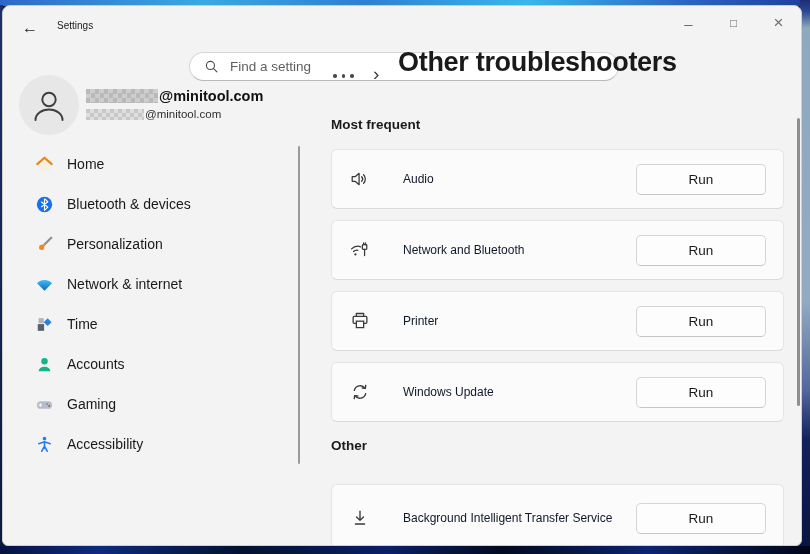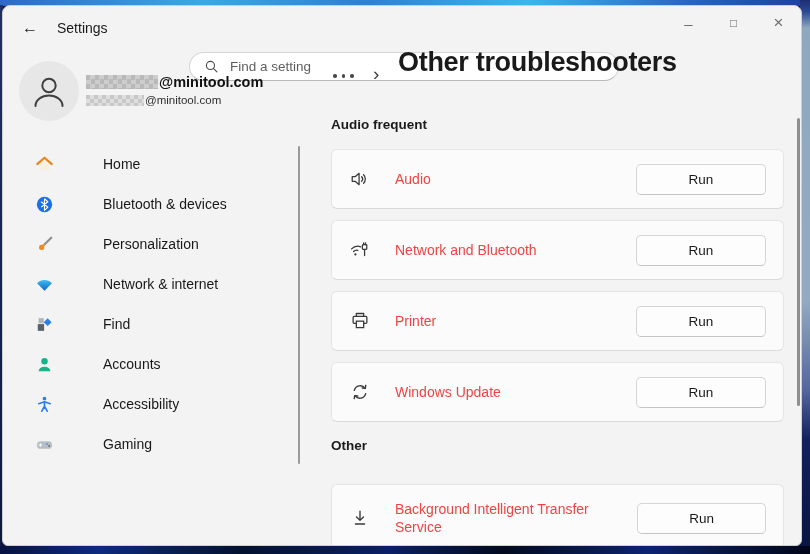--- a/index.html
+++ b/index.html
@@ -18,53 +18,53 @@
 
   
   #window { position:absolute; left:2px; top:5px; width:800px; height:541px;
             background:#f3f3f3; border-radius:8px 8px 6px 6px; overflow:hidden;
             border:1px solid #cfcfcf; }
 
   
   .back-btn { position:absolute; left:12px; top:8px; width:30px; height:27px; display:flex;
               align-items:center; justify-content:center; font-size:16px; color:#1b1b1b;
               border-radius:4px; cursor:default; }
-  .app-title { position:absolute; left:54px; top:14px; font-size:14px; color:#1b1b1b; }
+  .app-title { position:absolute; left:54px; top:14px; font-size:10px; color:#1b1b1b; }
   .searchbox { position:absolute; left:186px; top:6px; width:430px; height:29px;
                background:#ffffff; border:1px solid #d6d6d6; border-bottom-color:#b9b9b9;
                border-radius:15px; display:flex; align-items:center; padding:0 12px 0 14px;margin-top:40px; }
   .searchbox svg { flex:0 0 auto; margin-right:11px; }
   .searchbox input { border:none; outline:none; background:transparent; width:100%;
                font-size:13.5px; color:#333; font-family:"Liberation Sans", sans-serif; }
   .searchbox input::placeholder { color:#5f5f5f; opacity:1; }
   .win-controls { position:absolute; right:0; top:0; height:34px; display:flex; }
   .win-ctrl { width:45px; height:34px; display:flex; align-items:center; justify-content:center;
               color:#6e6e6e; }
   .win-ctrl.min { font-size:15px; }
   .win-ctrl.max { font-size:12px; }
   .win-ctrl.close { font-size:17px; }
 
   
-  .account { position:absolute; left:8px; top:46px; width:286px; height:72px; border-radius:5px; }
+  .account { position:absolute; left:8px; top:60px; width:286px; height:72px; border-radius:5px; }
   .avatar { position:absolute; left:8px; top:9px; width:60px; height:60px; border-radius:50%;
             background:#e7e7e7; display:flex; align-items:center; justify-content:center; }
   .acct-line1 { position:absolute; left:75px; top:22px; display:flex; align-items:center;
                 font-size:14.5px; font-weight:bold; color:#111; white-space:nowrap; }
   .acct-line2 { position:absolute; left:75px; top:42px; display:flex; align-items:center;
                 font-size:11.5px; color:#2f2f2f; white-space:nowrap; }
   .redact { display:inline-block; height:14px; width:72px; margin-right:1px;
             background:repeating-conic-gradient(#cdcdcd 0% 25%, #b9b9b9 0% 50%);
             background-size:9px 9px; filter:blur(.4px); }
   .redact.small { height:11px; width:58px;
             background:repeating-conic-gradient(#dedede 0% 25%, #c8c8c8 0% 50%);
             background-size:8px 8px; }
 
   .nav { position:absolute; left:12px; top:140px; width:278px; }
   .nav-item { position:relative; height:36px; margin-bottom:4px; border-radius:5px;
-              display:flex; align-items:center; padding-left:20px;gap:36px; }
+              display:flex; align-items:center; padding-left:20px; }
   .nav-item.selected { background:#eaeaea; }
   .nav-item .pill { position:absolute; left:0; top:9px; width:3px; height:18px;
                     border-radius:2px; background:#0067c0; }
   .nav-icon { width:19px; height:19px; flex:0 0 auto; }
   .nav-label { margin-left:13px; font-size:14px; color:#191919; }
   .side-scrollbar { position:absolute; left:295px; top:140px; width:2px; height:318px;
                     background:#9a9a9a; border-radius:2px; }
 
   
   .crumb-dots { position:absolute; left:330px; top:66px; display:flex; gap:5px; width:26px;
@@ -76,21 +76,21 @@
   .sec-header { position:absolute; left:328px; font-size:13.5px; font-weight:bold; color:#1b1b1b; }
   .sec1 { top:111px; } .sec2 { top:432px; }
 
   .cards { position:absolute; left:328px; width:453px; }
   .cards1 { top:143px; } .cards2 { top:478px; }
   .card { position:relative; height:60px; margin-bottom:11px; background:#fbfbfb;
           border:1px solid #e5e5e5; border-bottom-color:#dadada; border-radius:6px;
           display:flex; align-items:center; padding:0 17px; }
   .card.tall { height:68px; }
   .card-icon { width:22px; height:22px; flex:0 0 auto; }
-  .card-label { margin-left:24px; font-size:14px; color:#ef4444; line-height:18px;
+  .card-label { margin-left:32px; font-size:12px; color:#0f172a; line-height:18px;
                 max-width:250px; }
   .run-btn { margin-left:auto; width:130px; height:31px; background:#fdfdfd;
              border:1px solid #d5d5d5; border-bottom-color:#c5c5c5; border-radius:5px;
              font-size:13.5px; color:#191919; font-family:"Liberation Sans", sans-serif; }
   .main-scrollbar { position:absolute; left:794px; top:112px; width:3px; height:288px;
                     background:#8f8f8f; border-radius:2px; }
 </style>
 </head>
 <body>
 
@@ -183,62 +183,62 @@
         </svg>
         <span class="nav-label">Network &amp; internet</span>
       </div>
 
       <div class="nav-item">
         <svg class="nav-icon" viewBox="0 0 24 24">
           <rect x="4.5" y="4" width="6.5" height="6.5" fill="#aeb4bc"></rect>
           <rect x="3.5" y="11.5" width="8" height="8.5" fill="#596069"></rect>
           <rect x="12.5" y="5.5" width="7" height="7" fill="#2b7de9" transform="rotate(45 16 9)"></rect>
         </svg>
-        <span class="nav-label">Find</span>
+        <span class="nav-label">Time</span>
       </div>
 
       <div class="nav-item">
         <svg class="nav-icon" viewBox="0 0 24 24">
           <circle cx="12" cy="7.8" r="4.1" fill="#13b487"></circle>
           <path d="M4.6 20.5a7.4 5.8 0 0 1 14.8 0z" fill="#13b487"></path>
         </svg>
         <span class="nav-label">Accounts</span>
       </div>
 
-
-      <div class="nav-item">
-        <svg class="nav-icon" viewBox="0 0 24 24">
-          <circle cx="12" cy="4.6" r="2.3" fill="#2b7de9"></circle>
-          <path d="M4.8 11 12 8.6 19.2 11M12 8.6v5.6M12 14.2 8.6 20.4M12 14.2l3.4 6.2" fill="none" stroke="#2b7de9" stroke-width="2.1" stroke-linecap="round" stroke-linejoin="round"></path>
-        </svg>
-        <span class="nav-label">Accessibility</span>
-      </div>
 
       <div class="nav-item">
         <svg class="nav-icon" viewBox="0 0 24 24">
           <rect x="2.5" y="8" width="19" height="9.5" rx="4.7" fill="#b9bec6"></rect>
           <path d="M6.8 11v3.4M5.1 12.7h3.4" stroke="#fff" stroke-width="1.2" stroke-linecap="round"></path>
           <circle cx="15.3" cy="11.5" r="1" fill="#2b7de9"></circle>
           <circle cx="17.8" cy="13.8" r="1" fill="#30333a"></circle>
         </svg>
         <span class="nav-label">Gaming</span>
       </div>
+
+      <div class="nav-item">
+        <svg class="nav-icon" viewBox="0 0 24 24">
+          <circle cx="12" cy="4.6" r="2.3" fill="#2b7de9"></circle>
+          <path d="M4.8 11 12 8.6 19.2 11M12 8.6v5.6M12 14.2 8.6 20.4M12 14.2l3.4 6.2" fill="none" stroke="#2b7de9" stroke-width="2.1" stroke-linecap="round" stroke-linejoin="round"></path>
+        </svg>
+        <span class="nav-label">Accessibility</span>
+      </div>
     </div>
 
     <div class="side-scrollbar"></div>
 
     <div class="crumb-dots">
         <i></i>
         <i></i>
         <i></i>
       </div>
     <div class="crumb-chev">›</div>
     <div class="page-title">Other troubleshooters</div>
 
-    <div class="sec-header sec1">Audio frequent</div>
+    <div class="sec-header sec1">Most frequent</div>
 
     <div class="cards cards1">
 
       <div class="card">
         <svg class="card-icon" viewBox="0 0 24 24">
           <path d="M3.5 9.5h3.2L11 5.8v12.4l-4.3-3.7H3.5z" fill="none" stroke="#3a3a3a" stroke-width="1.4" stroke-linejoin="round"></path>
           <path d="M13.8 9.6a3.4 3.4 0 0 1 0 4.8M15.9 7.4a6.5 6.5 0 0 1 0 9.2" fill="none" stroke="#3a3a3a" stroke-width="1.4" stroke-linecap="round"></path>
         </svg>
         <span class="card-label">Audio</span>
         <button class="run-btn">Run</button>

